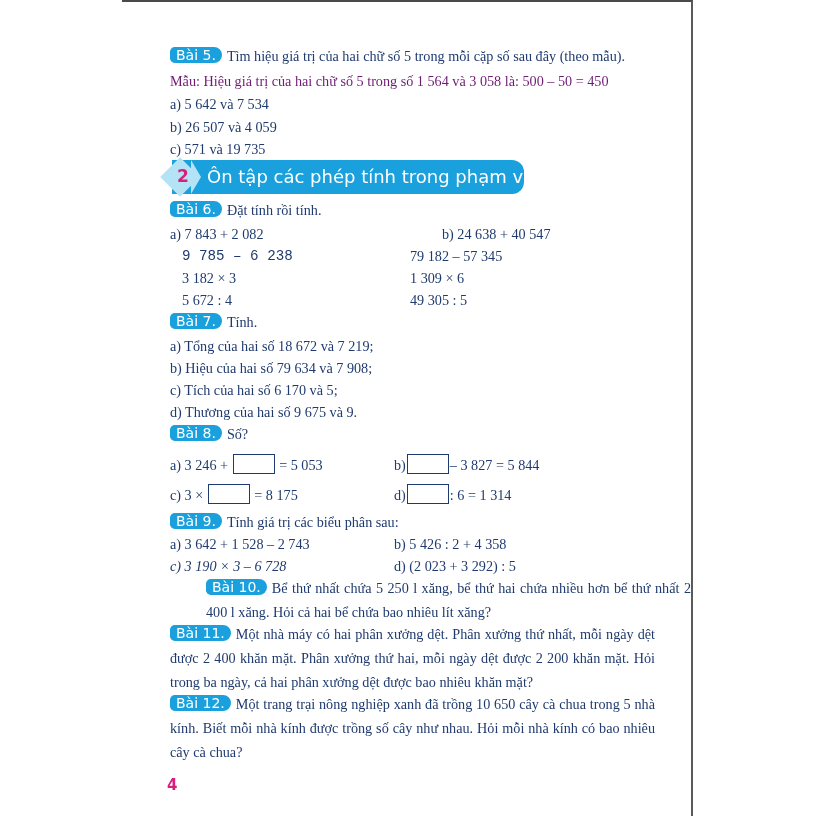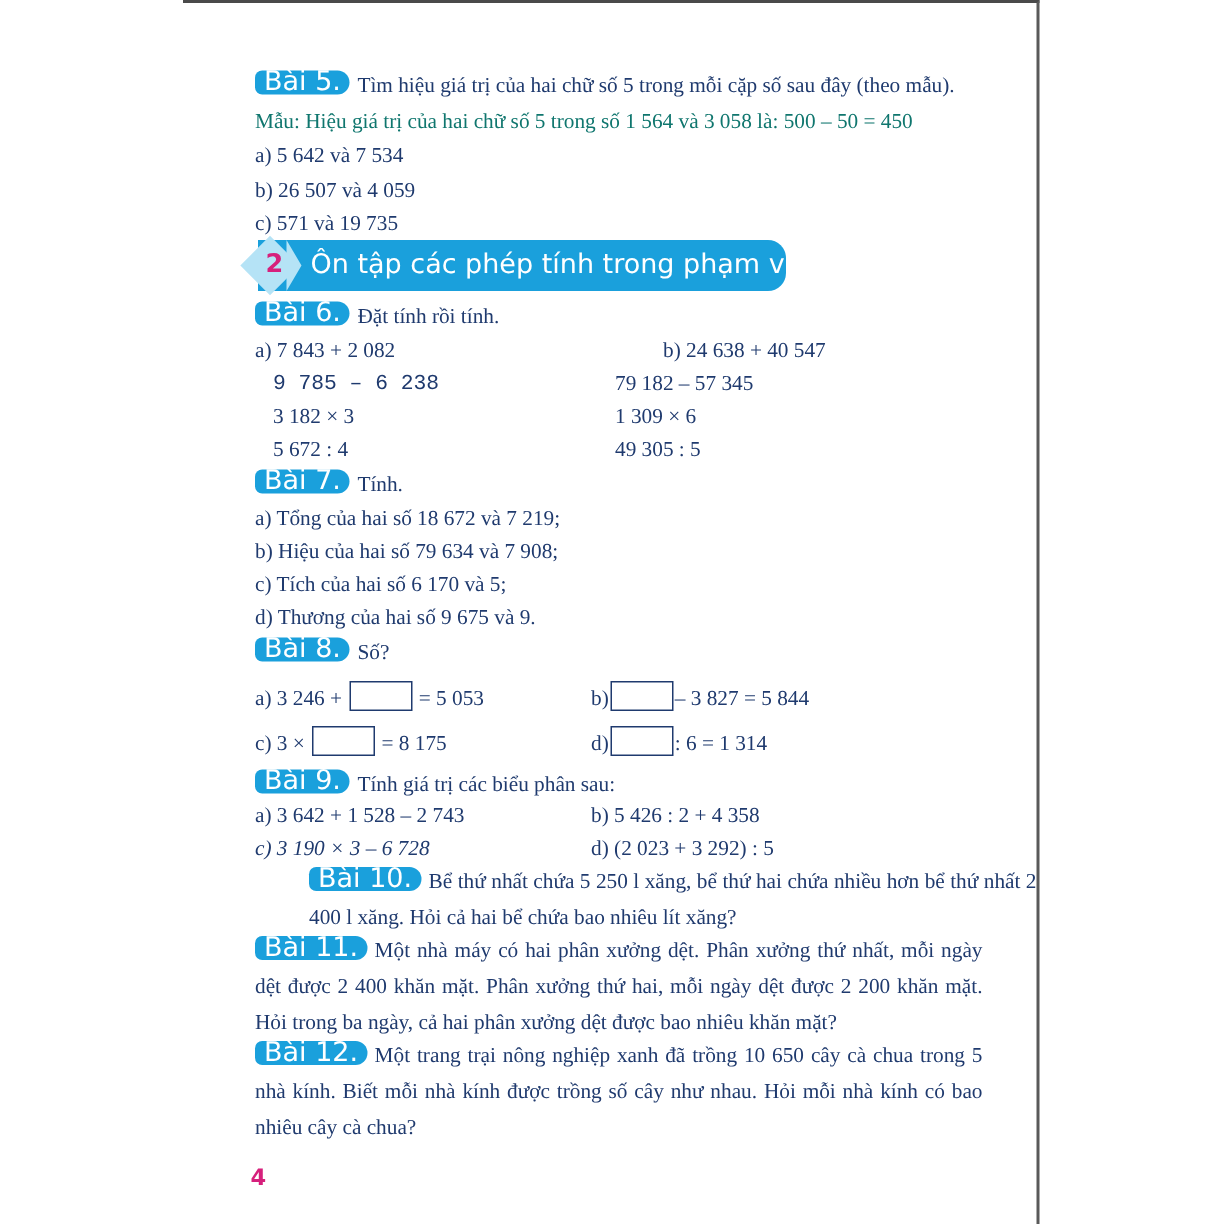--- a/index.html
+++ b/index.html
@@ -12,24 +12,24 @@
       position: absolute; left: 122px; top: 0; width: 571px; height: 816px;
       border-top: 2px solid #4a4a4a; border-right: 2px solid #5a5a5a; box-sizing: border-box;
     }
     .line {
       position: absolute; left: 170px; font-size: 14.2px; line-height: 18px; white-space: nowrap;
       color: #1f3a6e;
     }
     .line.right { left: 394px; }
     .line.indent { left: 182px; }
     .line.indent-r { left: 410px; }
-    .sample { color: #0f766e; }
+    .sample { color: #701a75; }
     .pill {
       display: inline-block; background: #1aa0dc; color: #fff;
-      font-family: "DejaVu Sans", "Liberation Sans", sans-serif; font-size: 18px;
+      font-family: "DejaVu Sans", "Liberation Sans", sans-serif; font-size: 14px;
       line-height: 16px; padding: 0 6px; border-radius: 6px 10px 10px 6px;
       margin-right: 5px; vertical-align: 1px;
     }
     .section-bar {
       position: absolute; left: 172px; top: 160px; width: 352px; height: 34px;
       background: #1aa0dc; border-radius: 0 12px 12px 0;
     }
     .section-diamond {
       position: absolute; left: 166px; top: 163px; width: 28px; height: 28px;
       background: #b5e3f6; transform: rotate(45deg);

